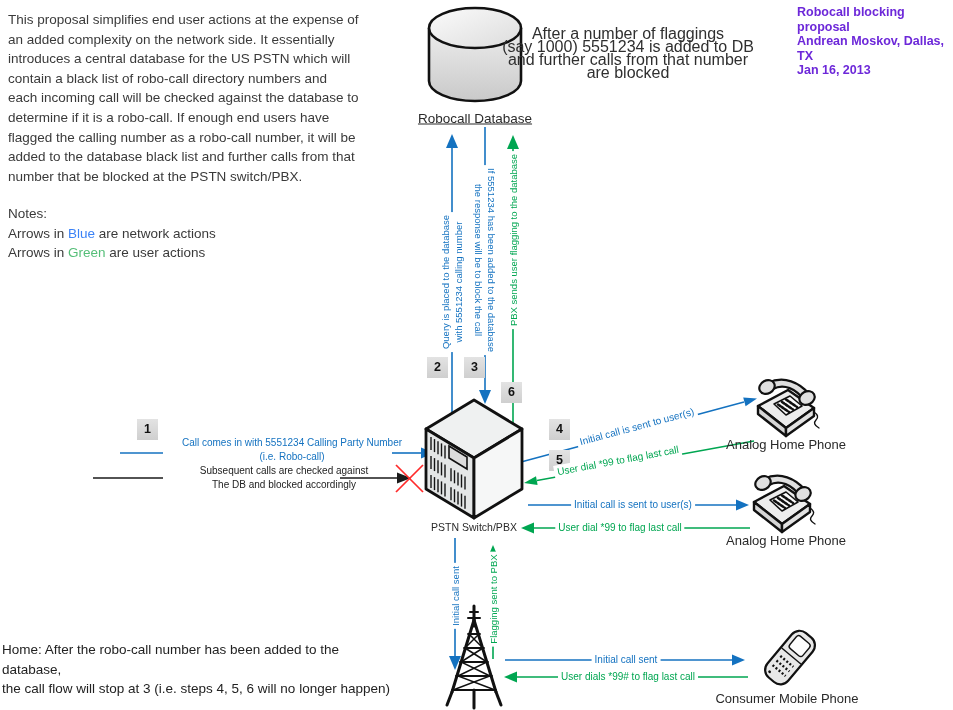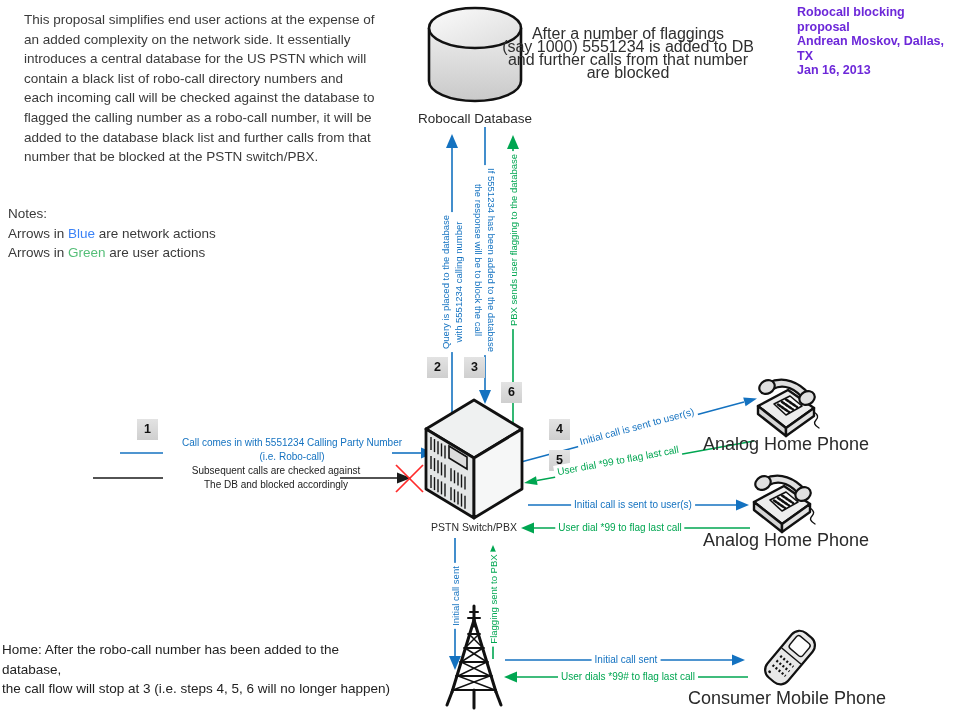--- a/index.html
+++ b/index.html
@@ -3,30 +3,30 @@
 <meta charset="utf-8">
 <style>
   html,body{margin:0;padding:0;background:#fff;}
   #canvas{position:relative;width:953px;height:710px;background:#fff;overflow:hidden;
           font-family:"Liberation Sans",sans-serif;color:#3a3a3a;}
   .abs{position:absolute;}
   .par{font-size:13.5px;line-height:19.6px;color:#3a3a3a;}
   .title{font-size:12.5px;line-height:14.5px;font-weight:bold;color:#6d28d9;}
   .annot{font-size:16px;line-height:13px;text-align:center;color:#2f2f2f;}
   .ctr{transform:translate(-50%,-50%);}
-  .nodelbl{font-size:18px;color:#2a2a2a;white-space:nowrap;}
+  .nodelbl{font-size:13px;color:#2a2a2a;white-space:nowrap;}
   .smnode{font-size:10.5px;color:#2a2a2a;white-space:nowrap;}
   .hlab{white-space:nowrap;font-size:10px;line-height:14px;text-align:center;}
   .vlab{white-space:nowrap;font-size:9.5px;line-height:13px;text-align:center;}
   .ccw{transform:translate(-50%,-50%) rotate(-90deg);}
   .cw{transform:translate(-50%,-50%) rotate(90deg);}
   .onln{background:#fff;padding:0 3px;}
   .blue{color:#1472C0;}
   .green{color:#00A651;}
-  .black{color:#222;}
+  .black{color:#222;margin-left:8px;}
   .badge{position:absolute;width:21px;height:21px;background:linear-gradient(#e3e3e3,#cfcfcf);
          font-size:12.5px;font-weight:bold;color:#111;text-align:center;line-height:21px;}
   .noteword-blue{color:#3b82f6;}
   .noteword-green{color:#55BE78;}
   svg{display:block;}
 </style>
 </head>
 <body>
 
 <div id="canvas">
@@ -216,26 +216,27 @@
       <line x1="27" y1="31" x2="52" y2="31" stroke-width="1.4"></line>
       <g stroke-width="2.4" stroke-dasharray="2,2">
         <line x1="31" y1="38" x2="48" y2="38"></line>
         <line x1="31" y1="44" x2="48" y2="44"></line>
         <line x1="31" y1="50" x2="48" y2="50"></line>
       </g>
       <circle cx="33" cy="57" r="1.4" fill="#111" stroke="none"></circle>
     </g>
   </svg>
 
-  <div class="abs par" style="left:24px;top:10px;width:412px;">
+  <div class="abs par" style="left:8px;top:10px;width:412px;">
     <div>This proposal simplifies end user actions at the expense of</div>
     <div>an added complexity on the network side.  It essentially</div>
     <div>introduces a central database for the US PSTN which will</div>
     <div>contain a black list of robo-call directory numbers and</div>
     <div>each incoming call will be checked against the database to</div>
+    <div>determine if it is a robo-call.  If enough end users have</div>
     <div>flagged the calling number as a robo-call number, it will be</div>
     <div>added to the database black list and further calls from that</div>
     <div>number that be blocked at the PSTN switch/PBX.</div>
   </div>
 
   <div class="abs par" style="left:8px;top:204px;">
     <div>Notes:</div>
     <div><span>Arrows in </span><span class="noteword-blue">Blue</span><span> are network actions</span></div>
     <div><span>Arrows in </span><span class="noteword-green">Green</span><span> are user actions</span></div>
   </div>
@@ -246,21 +247,21 @@
     <div>Jan 16, 2013</div>
   </div>
 
   <div class="abs annot ctr" style="left:628px;top:53px;">
     <div>After a number of flaggings</div>
     <div>(say 1000) 5551234 is added to DB</div>
     <div>and further calls from that number</div>
     <div>are blocked</div>
   </div>
 
-  <div class="abs nodelbl ctr" style="left:475px;top:118px;font-size:13.5px;">Robocall Database</div>
+  <div class="abs nodelbl ctr" style="left:475px;top:118px;font-size:13.5px;text-decoration:underline;">Robocall Database</div>
 
   <div class="abs smnode ctr" style="left:474px;top:527px;">PSTN Switch/PBX</div>
 
   <div class="abs nodelbl ctr" style="left:786px;top:444px;">Analog Home Phone</div>
   <div class="abs nodelbl ctr" style="left:786px;top:540px;">Analog Home Phone</div>
   <div class="abs nodelbl ctr" style="left:787px;top:698px;">Consumer Mobile Phone</div>
 
   <div class="badge" style="left:137px;top:419px;">1</div>
   <div class="badge" style="left:427px;top:357px;">2</div>
   <div class="badge" style="left:464px;top:357px;">3</div>

